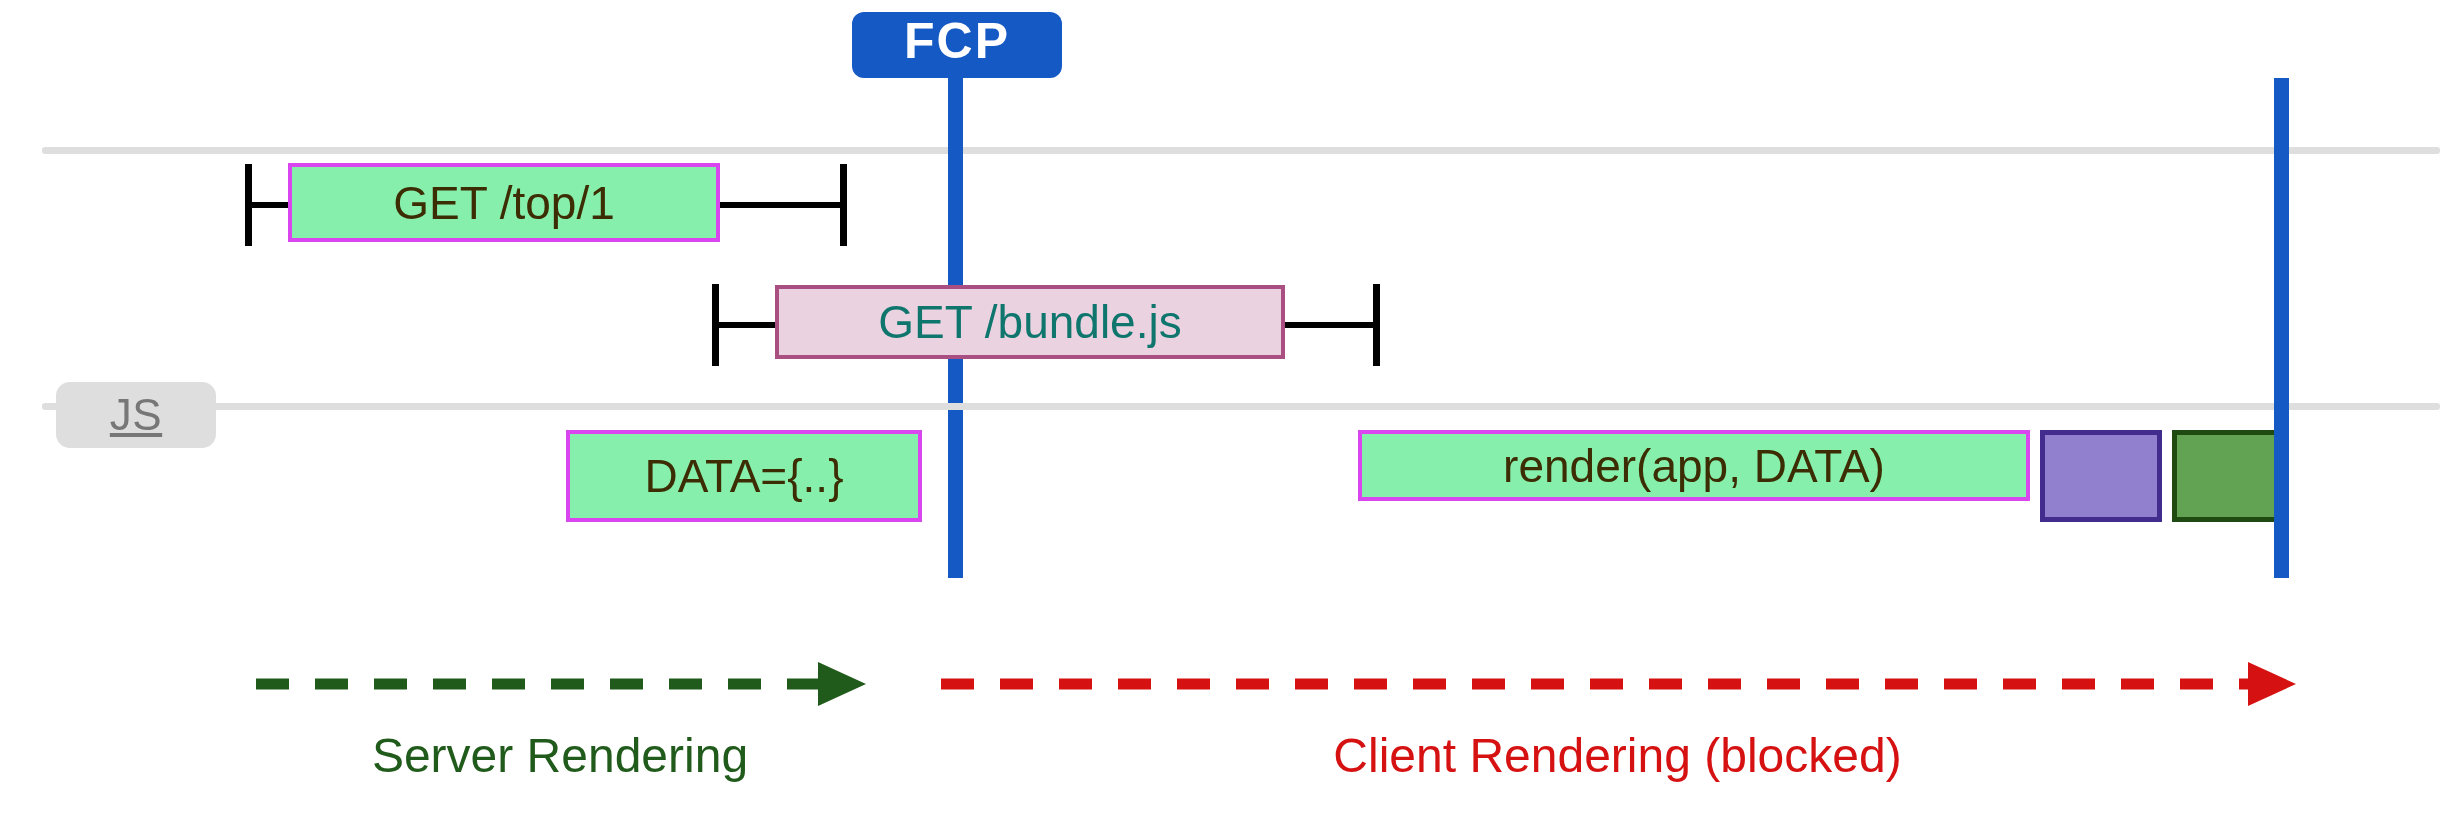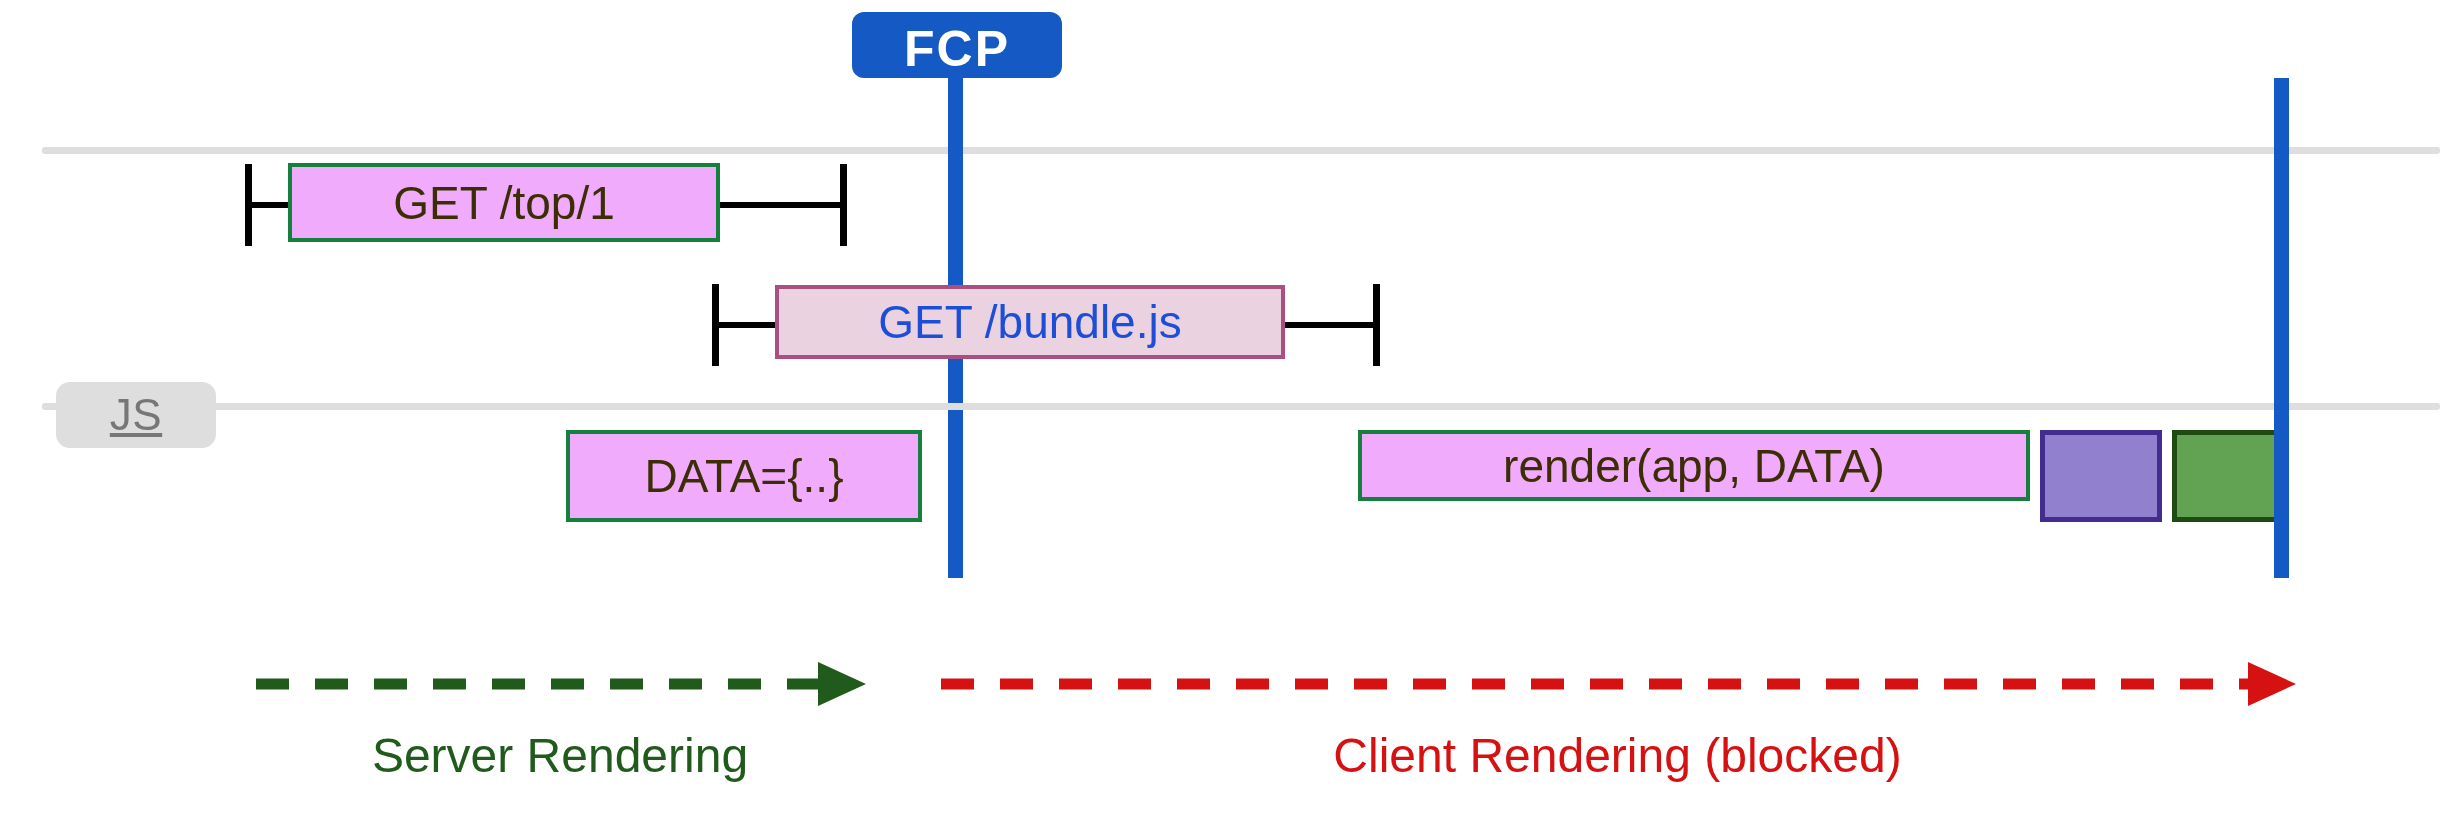--- a/index.html
+++ b/index.html
@@ -54,28 +54,28 @@
     position:absolute;
     box-sizing:border-box;
     display:flex;
     align-items:center;
     justify-content:center;
     font-size:46px;
     line-height:1;
     white-space:nowrap;
   }
   .box-yellow{
-    background:#f0abfc;
-    border:4px solid #15803d;
+    background:#86efac;
+    border:4px solid #d946ef;
     color:#3d2d05;
   }
   .box-pink{
     background:#EBD2E0;
     border:4px solid #A94F82;
-    color:#1d4ed8;
+    color:#0f766e;
   }
   .box-purple{
     background:#9180CE;
     border:5px solid #422C8E;
   }
   .box-green{
     background:#61A353;
     border:5px solid #1F4A12;
   }
 
@@ -87,21 +87,21 @@
   }
   .marker-badge{
     position:absolute;
     background:#1559C4;
     border-radius:12px;
     color:#ffffff;
     font-size:50px;
     font-weight:bold;
     letter-spacing:2px;
     display:flex;
-    align-items:flex-end;
+    align-items:flex-start;
     justify-content:center;
   }
 
   
   .anno{
     position:absolute;
   }
   .anno-label{
     position:absolute;
     font-size:48px;

